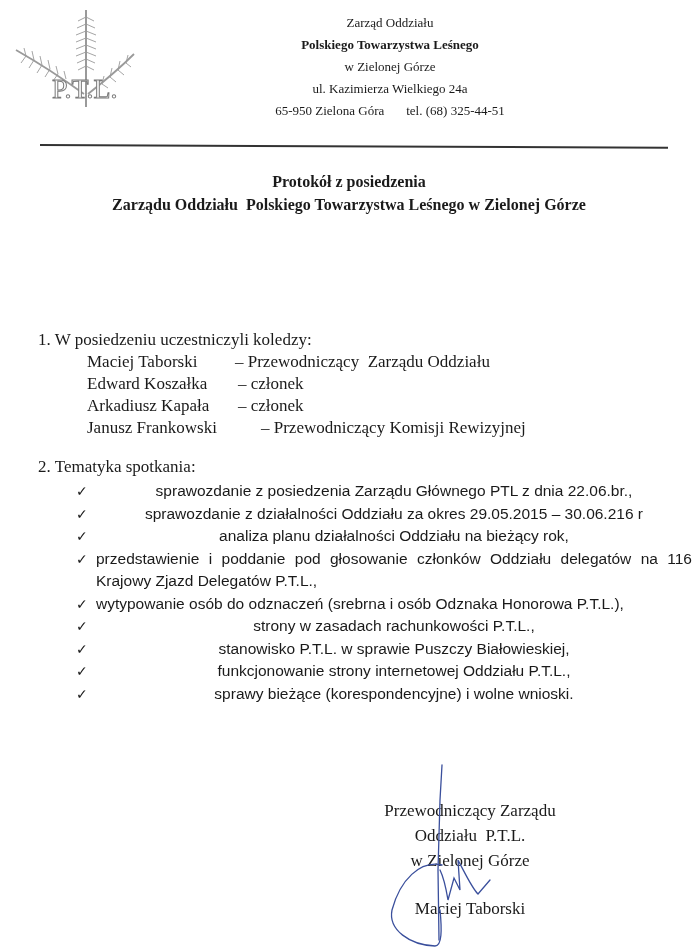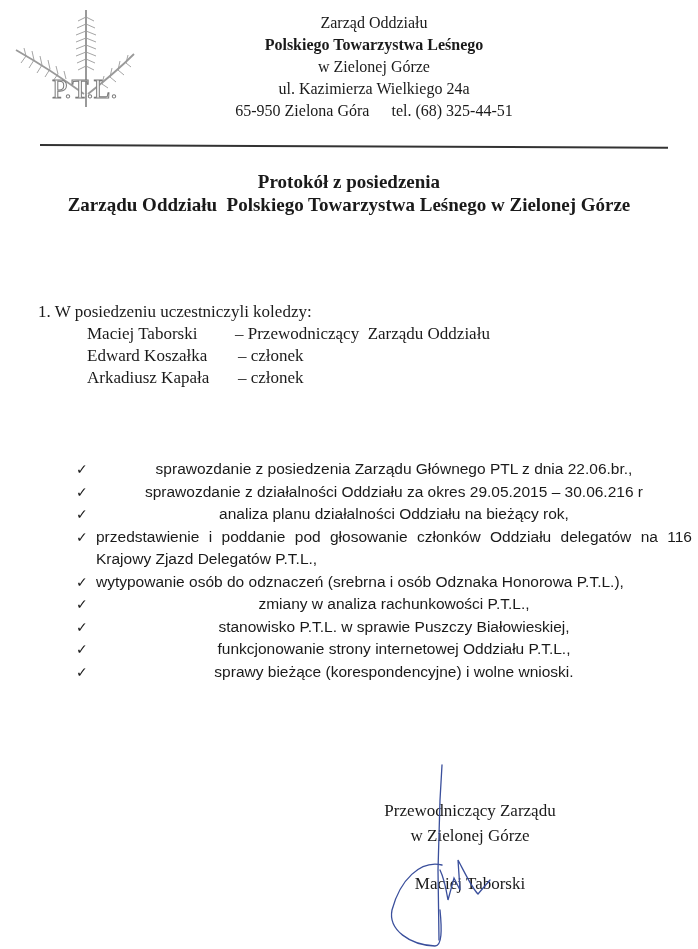--- a/index.html
+++ b/index.html
@@ -1,31 +1,31 @@
 <!DOCTYPE html>
 <html><head>
 <meta charset="utf-8">
 <style>
   html, body { margin: 0; padding: 0; background: #ffffff; }
   body { width: 698px; height: 949px; position: relative; overflow: hidden; color: #1a1a1a; }
   .serif { font-family: "Liberation Serif", "DejaVu Serif", serif; }
 
   
   .logo { position: absolute; left: 6px; top: 2px; width: 130px; height: 115px; }
-  .letterhead { position: absolute; left: 214px; top: 12px; width: 320px; text-align: center; font-size: 16px; line-height: 22px; }
+  .letterhead { position: absolute; left: 230px; top: 12px; width: 320px; text-align: center; font-size: 13px; line-height: 22px; }
   .letterhead .bold { font-weight: bold; }
   .rule { position: absolute; left: 40px; top: 144px; width: 628px; height: 2px; background: #333; transform: rotate(0.25deg); transform-origin: left center; }
 
   
-  .title { position: absolute; left: 0; top: 170px; width: 698px; text-align: center; font-weight: bold; font-size: 19px; line-height: 23px; font-family: "Liberation Serif", serif; }
+  .title { position: absolute; left: 0; top: 170px; width: 698px; text-align: center; font-weight: bold; font-size: 16px; line-height: 23px; font-family: "Liberation Serif", serif; }
   .title div { white-space: pre; }
 
   
   .sec1 { position: absolute; left: 38px; top: 301px; font-size: 17px; line-height: 22px; }
-  .sec1 .heading { margin-left: 0; }
+  .sec1 .heading { margin-left: 0; margin-top: 28px; }
   .members { margin-left: 49px; }
   .member { display: flex; }
   .member .name { display: inline-block; }
   .member .role { display: inline-block; margin-left: 24px; }
 
   
   .sec2 { position: absolute; left: 38px; top: 456px; font-size: 17px; line-height: 22px; }
   .topics { margin-top: 2px; margin-left: 38px; width: 616px; }
   .topic { display: flex; font-family: "Liberation Sans", sans-serif; font-size: 15.5px; line-height: 22.5px; color: #1a1a1a; }
   .check { width: 20px; flex: 0 0 20px; font-family: "DejaVu Sans", sans-serif; font-size: 14px; }
@@ -89,24 +89,29 @@
       <span class="role" style="white-space:pre">– Przewodniczący  Zarządu Oddziału</span>
     </div>
     <div class="member">
       <span class="name" style="width:127px">Edward Koszałka</span>
       <span class="role">– członek</span>
     </div>
     <div class="member">
       <span class="name" style="width:127px">Arkadiusz Kapała</span>
       <span class="role">– członek</span>
     </div>
+    <div class="member">
+      <span class="name" style="width:150px">Janusz Frankowski</span>
+      <span class="role">– Przewodniczący Komisji Rewizyjnej</span>
+    </div>
   </div>
 </div>
 
 <div class="sec2 serif">
+  <div>2. Tematyka spotkania:</div>
   <div class="topics">
     <div class="topic">
       <span class="check">✓</span>
       <span class="topic-text nojust">sprawozdanie z posiedzenia Zarządu Głównego PTL z dnia 22.06.br.,</span>
     </div>
     <div class="topic">
       <span class="check">✓</span>
       <span class="topic-text nojust">sprawozdanie z działalności Oddziału za okres 29.05.2015 – 30.06.216 r</span>
     </div>
     <div class="topic">
@@ -116,39 +121,40 @@
     <div class="topic">
       <span class="check">✓</span>
       <span class="topic-text">przedstawienie i poddanie pod głosowanie członków Oddziału delegatów na 116 Krajowy Zjazd Delegatów P.T.L.,</span>
     </div>
     <div class="topic">
       <span class="check">✓</span>
       <span class="topic-text">wytypowanie osób do odznaczeń (srebrna i osób Odznaka Honorowa P.T.L.),</span>
     </div>
     <div class="topic">
       <span class="check">✓</span>
-      <span class="topic-text nojust">zmiany w analiza rachunkowości P.T.L.,</span>
+      <span class="topic-text nojust">strony w zasadach rachunkowości P.T.L.,</span>
     </div>
     <div class="topic">
       <span class="check">✓</span>
       <span class="topic-text nojust">stanowisko P.T.L. w sprawie Puszczy Białowieskiej,</span>
     </div>
     <div class="topic">
       <span class="check">✓</span>
       <span class="topic-text nojust">funkcjonowanie strony internetowej Oddziału P.T.L.,</span>
     </div>
     <div class="topic">
       <span class="check">✓</span>
       <span class="topic-text nojust">sprawy bieżące (korespondencyjne) i wolne wnioski.</span>
     </div>
   </div>
 </div>
 
 <div class="sig serif">
   <div>Przewodniczący Zarządu</div>
+  <div style="white-space:pre">Oddziału  P.T.L.</div>
   <div>w Zielonej Górze</div>
   <div class="gap"></div>
   <div>Maciej Taborski</div>
 </div>
 
 <svg class="sig-scribble" viewBox="0 0 140 190">
   <g id="sig-ink" fill="none" stroke-width="1.3" stroke-linecap="round" stroke="#3a4f9c">
     <path d="M62 5 L60 40 L58 110 L59 180"></path>
     <path d="M62 105 C40 100 20 120 12 150 C8 170 30 185 55 186 C62 186 62 170 60 150"></path>
     <path d="M60 110 C64 118 66 128 68 140 L74 118 L80 130 L78 100 C86 115 92 128 98 134 L110 120"></path>

